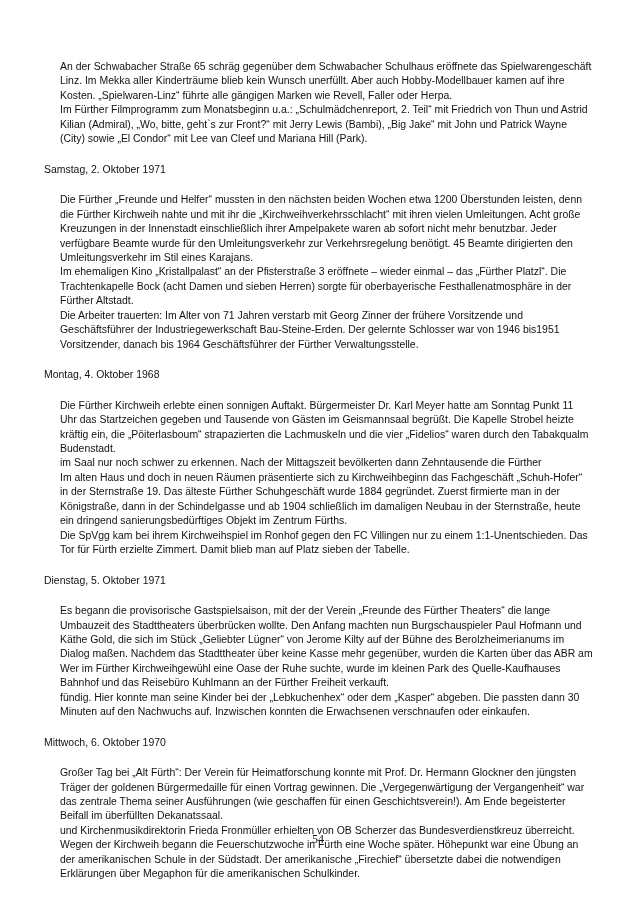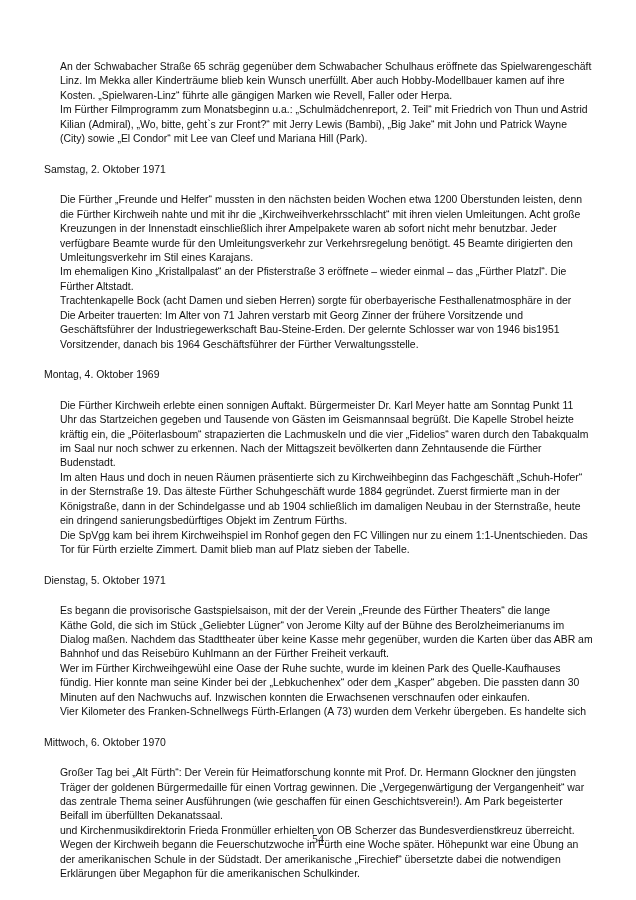--- a/index.html
+++ b/index.html
@@ -31,59 +31,59 @@
   </p>
 
   <div class="heading">Samstag, 2. Oktober 1971</div>
   <p class="para">
     <span class="line">Die Fürther „Freunde und Helfer“ mussten in den nächsten beiden Wochen etwa 1200 Überstunden leisten, denn</span>
     <span class="line">die Fürther Kirchweih nahte und mit ihr die „Kirchweihverkehrsschlacht“ mit ihren vielen Umleitungen. Acht große</span>
     <span class="line">Kreuzungen in der Innenstadt einschließlich ihrer Ampelpakete waren ab sofort nicht mehr benutzbar. Jeder</span>
     <span class="line">verfügbare Beamte wurde für den Umleitungsverkehr zur Verkehrsregelung benötigt. 45 Beamte dirigierten den</span>
     <span class="line">Umleitungsverkehr im Stil eines Karajans.</span>
     <span class="line">Im ehemaligen Kino „Kristallpalast“ an der Pfisterstraße 3 eröffnete – wieder einmal – das „Fürther Platzl“. Die</span>
+    <span class="line">Trachtenkapelle Bock (acht Damen und sieben Herren) sorgte für oberbayerische Festhallenatmosphäre in der</span>
     <span class="line">Fürther Altstadt.</span>
-    <span class="line">Trachtenkapelle Bock (acht Damen und sieben Herren) sorgte für oberbayerische Festhallenatmosphäre in der</span>
     <span class="line">Die Arbeiter trauerten: Im Alter von 71 Jahren verstarb mit Georg Zinner der frühere Vorsitzende und</span>
     <span class="line">Geschäftsführer der Industriegewerkschaft Bau-Steine-Erden. Der gelernte Schlosser war von 1946 bis1951</span>
     <span class="line">Vorsitzender, danach bis 1964 Geschäftsführer der Fürther Verwaltungsstelle.</span>
   </p>
 
-  <div class="heading">Montag, 4. Oktober 1969</div>
+  <div class="heading">Montag, 4. Oktober 1968</div>
   <p class="para">
     <span class="line">Die Fürther Kirchweih erlebte einen sonnigen Auftakt. Bürgermeister Dr. Karl Meyer hatte am Sonntag Punkt 11</span>
     <span class="line">Uhr das Startzeichen gegeben und Tausende von Gästen im Geismannsaal begrüßt. Die Kapelle Strobel heizte</span>
     <span class="line">kräftig ein, die „Pöiterlasboum“ strapazierten die Lachmuskeln und die vier „Fidelios“ waren durch den Tabakqualm</span>
+    <span class="line">Budenstadt.</span>
     <span class="line">im Saal nur noch schwer zu erkennen. Nach der Mittagszeit bevölkerten dann Zehntausende die Fürther</span>
-    <span class="line">Budenstadt.</span>
     <span class="line">Im alten Haus und doch in neuen Räumen präsentierte sich zu Kirchweihbeginn das Fachgeschäft „Schuh-Hofer“</span>
     <span class="line">in der Sternstraße 19. Das älteste Fürther Schuhgeschäft wurde 1884 gegründet. Zuerst firmierte man in der</span>
     <span class="line">Königstraße, dann in der Schindelgasse und ab 1904 schließlich im damaligen Neubau in der Sternstraße, heute</span>
     <span class="line">ein dringend sanierungsbedürftiges Objekt im Zentrum Fürths.</span>
     <span class="line">Die SpVgg kam bei ihrem Kirchweihspiel im Ronhof gegen den FC Villingen nur zu einem 1:1-Unentschieden. Das</span>
     <span class="line">Tor für Fürth erzielte Zimmert. Damit blieb man auf Platz sieben der Tabelle.</span>
   </p>
 
   <div class="heading">Dienstag, 5. Oktober 1971</div>
   <p class="para">
     <span class="line">Es begann die provisorische Gastspielsaison, mit der der Verein „Freunde des Fürther Theaters“ die lange</span>
+    <span class="line">Umbauzeit des Stadttheaters überbrücken wollte. Den Anfang machten nun Burgschauspieler Paul Hofmann und</span>
     <span class="line">Käthe Gold, die sich im Stück „Geliebter Lügner“ von Jerome Kilty auf der Bühne des Berolzheimerianums im</span>
     <span class="line">Dialog maßen. Nachdem das Stadttheater über keine Kasse mehr gegenüber, wurden die Karten über das ABR am</span>
+    <span class="line">Wer im Fürther Kirchweihgewühl eine Oase der Ruhe suchte, wurde im kleinen Park des Quelle-Kaufhauses</span>
     <span class="line">Bahnhof und das Reisebüro Kuhlmann an der Fürther Freiheit verkauft.</span>
-    <span class="line">Wer im Fürther Kirchweihgewühl eine Oase der Ruhe suchte, wurde im kleinen Park des Quelle-Kaufhauses</span>
     <span class="line">fündig. Hier konnte man seine Kinder bei der „Lebkuchenhex“ oder dem „Kasper“ abgeben. Die passten dann 30</span>
     <span class="line">Minuten auf den Nachwuchs auf. Inzwischen konnten die Erwachsenen verschnaufen oder einkaufen.</span>
-    <span class="line">Vier Kilometer des Franken-Schnellwegs Fürth-Erlangen (A 73) wurden dem Verkehr übergeben. Es handelte sich</span>
   </p>
 
   <div class="heading">Mittwoch, 6. Oktober 1970</div>
   <p class="para">
     <span class="line">Großer Tag bei „Alt Fürth“: Der Verein für Heimatforschung konnte mit Prof. Dr. Hermann Glockner den jüngsten</span>
     <span class="line">Träger der goldenen Bürgermedaille für einen Vortrag gewinnen. Die „Vergegenwärtigung der Vergangenheit“ war</span>
-    <span class="line">das zentrale Thema seiner Ausführungen (wie geschaffen für einen Geschichtsverein!). Am Park begeisterter</span>
+    <span class="line">das zentrale Thema seiner Ausführungen (wie geschaffen für einen Geschichtsverein!). Am Ende begeisterter</span>
     <span class="line">Beifall im überfüllten Dekanatssaal.</span>
     <span class="line">und Kirchenmusikdirektorin Frieda Fronmüller erhielten von OB Scherzer das Bundesverdienstkreuz überreicht.</span>
     <span class="line">Wegen der Kirchweih begann die Feuerschutzwoche in Fürth eine Woche später. Höhepunkt war eine Übung an</span>
     <span class="line">der amerikanischen Schule in der Südstadt. Der amerikanische „Firechief“ übersetzte dabei die notwendigen</span>
     <span class="line">Erklärungen über Megaphon für die amerikanischen Schulkinder.</span>
   </p>
 
 </div>
 
 <div class="page-number">54</div>

